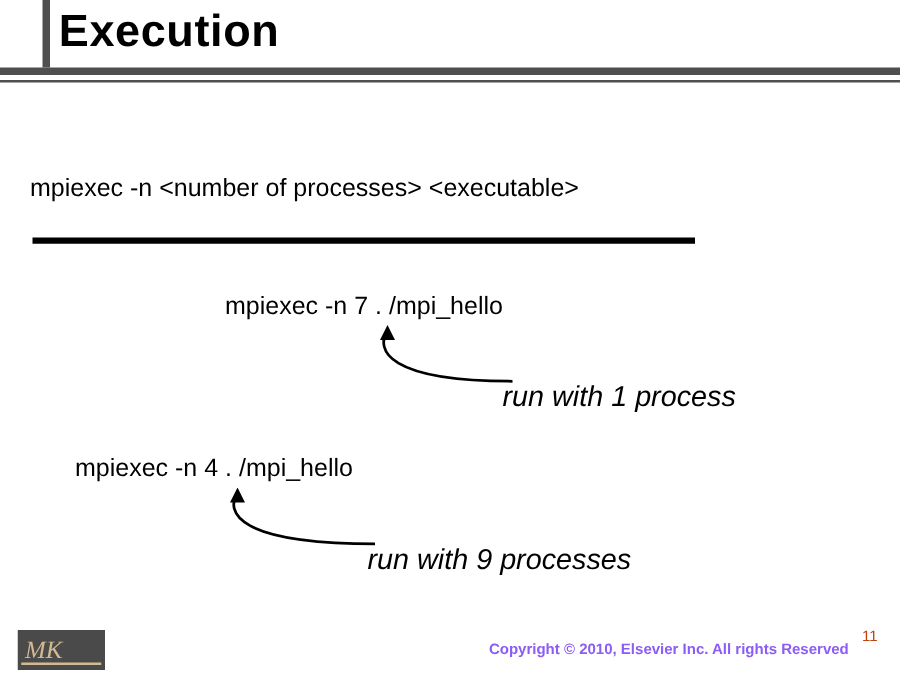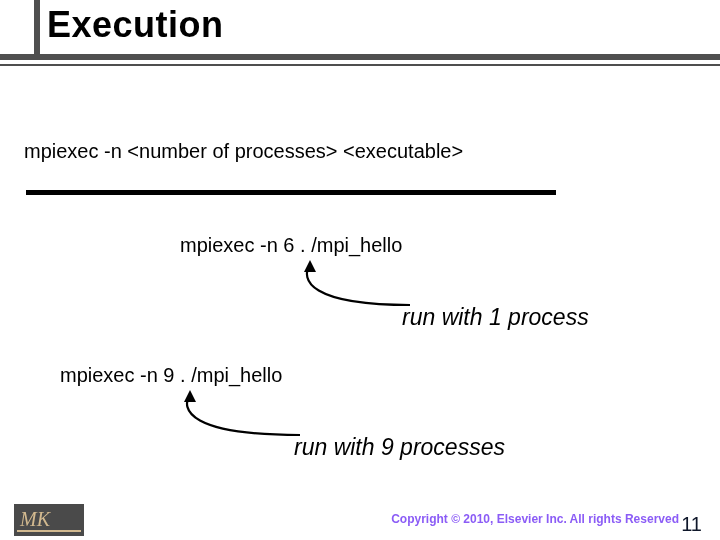--- a/index.html
+++ b/index.html
@@ -23,51 +23,51 @@
   
   .caption { position: absolute; font-size: 23px; font-style: italic; color: #000; }
   .cap1 { left: 402px; top: 304px; }
   .cap2 { left: 294px; top: 434px; }
 
   
   .arrow { position: absolute; }
 
   
   .footer-copy { position: absolute; left: 0; bottom: 14px; width: 679px; text-align: right; font-size: 12px; font-weight: bold; color: #8b5cf6; }
-  .page-num { position: absolute; right: 18px; bottom: 4px; font-size: 20px; color: #0f172a; }
+  .page-num { position: absolute; right: 18px; bottom: 24px; font-size: 12px; color: #c2410c; }
 
   
   .logo { position: absolute; left: 14px; bottom: 8px; width: 70px; height: 28px; }
   .logo svg { width: 70px; height: 32px; }
 </style>
 </head>
 <body>
 
 <div class="slide">
 
   <div class="title-wrap">
     <div class="vert-bar"></div>
     <div class="title-text">Execution</div>
     <div class="title-rule1"></div>
     <div class="title-rule2"></div>
   </div>
 
   <div class="cmd cmd1">mpiexec  -n  &lt;number of processes&gt;   &lt;executable&gt;</div>
   <div class="sep-rule"></div>
 
-  <div class="cmd cmd2">mpiexec  -n  6  . /mpi_hello</div>
+  <div class="cmd cmd2">mpiexec  -n  7  . /mpi_hello</div>
 
   <svg class="arrow" style="left:290px; top:260px;" width="130" height="55" viewBox="0 0 130 55">
     <path d="M 20 4 C 10 20, 20 45, 120 45" stroke="#000" stroke-width="2.2" fill="none"></path>
     <polygon points="20,0 14,12 26,12" fill="#000"></polygon>
   </svg>
 
   <div class="caption cap1">run with 1 process</div>
 
-  <div class="cmd cmd3">mpiexec  -n  9  . /mpi_hello</div>
+  <div class="cmd cmd3">mpiexec  -n  4  . /mpi_hello</div>
 
   <svg class="arrow" style="left:170px; top:390px;" width="140" height="55" viewBox="0 0 140 55">
     <path d="M 20 4 C 10 20, 20 45, 130 45" stroke="#000" stroke-width="2.2" fill="none"></path>
     <polygon points="20,0 14,12 26,12" fill="#000"></polygon>
   </svg>
 
   <div class="caption cap2">run with 9 processes</div>
 
   <div class="logo">
     <svg viewBox="0 0 70 32">

